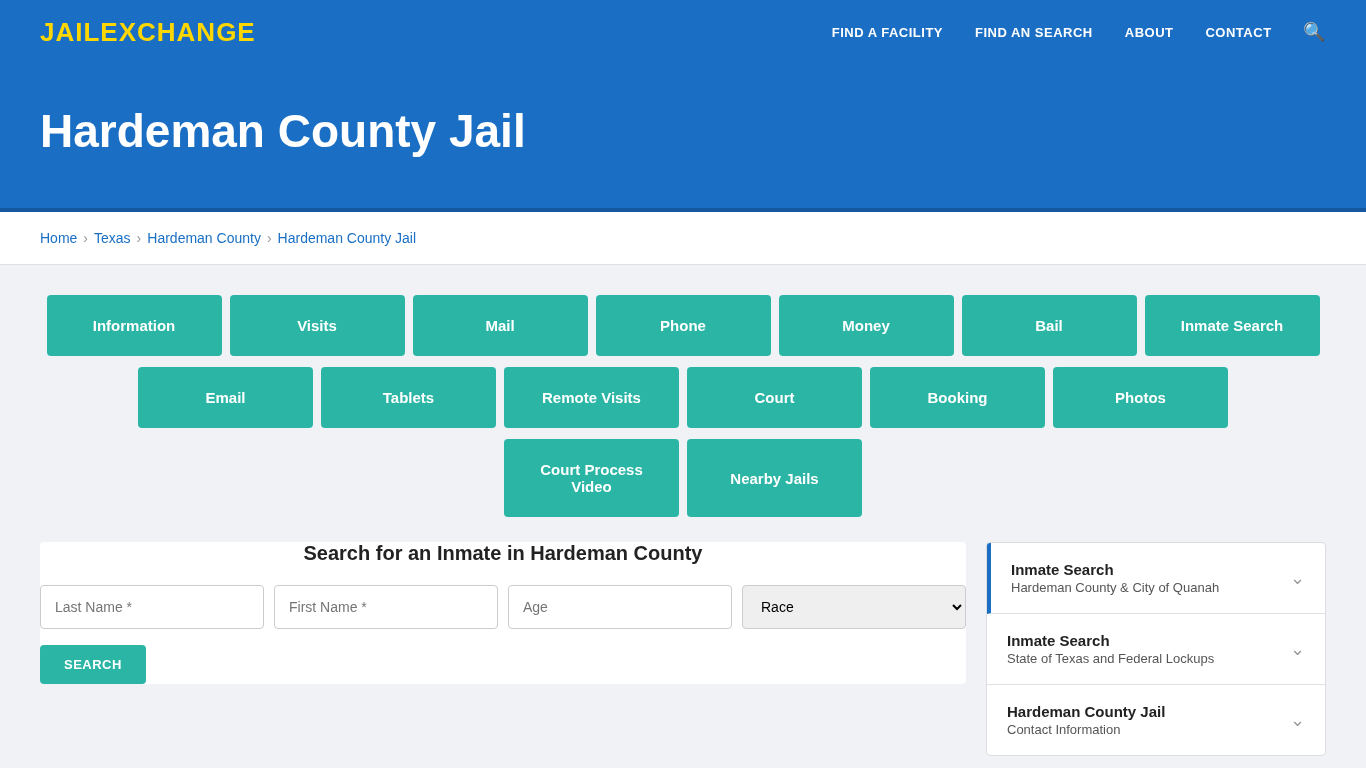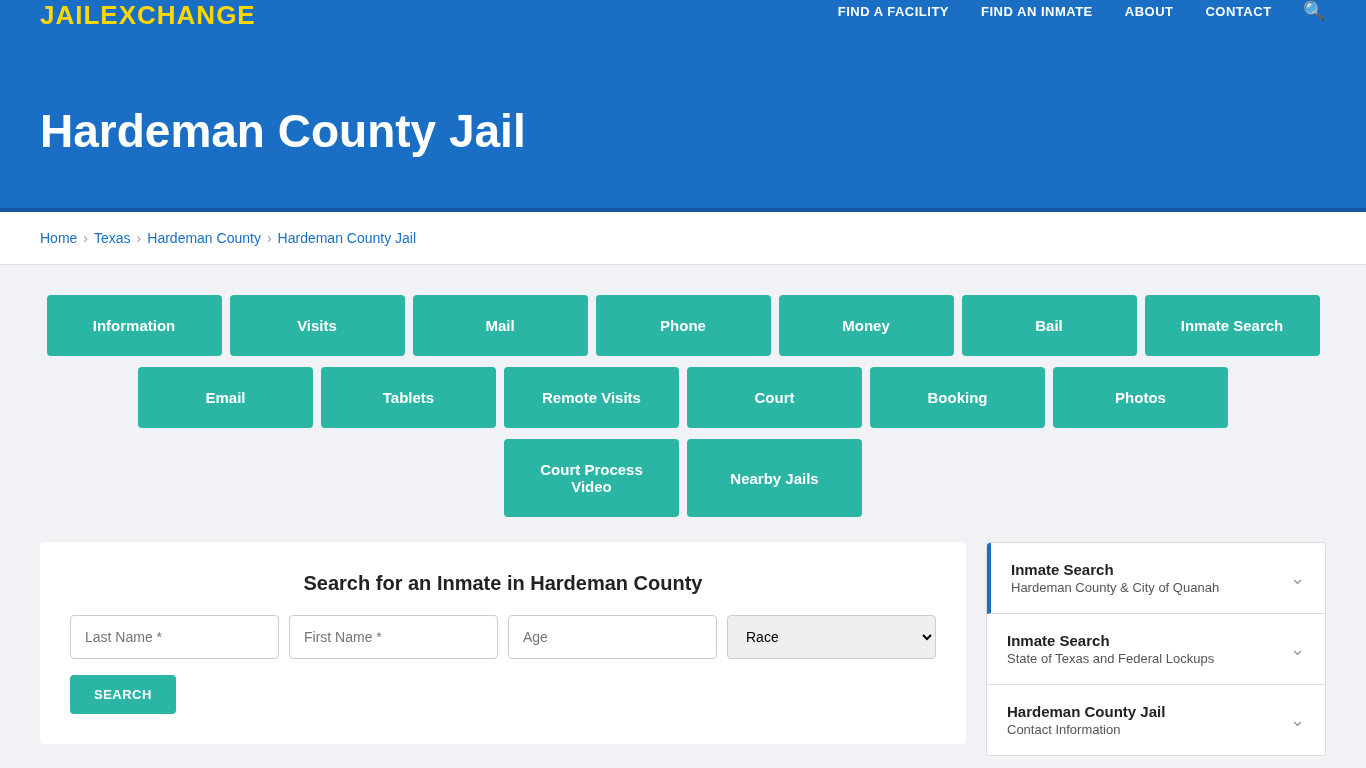--- a/index.html
+++ b/index.html
@@ -4,21 +4,21 @@
   <style>
     * { margin: 0; padding: 0; box-sizing: border-box; }
     body { font-family: Arial, sans-serif; background: #f0f2f5; color: #333; }
 
     
     .header {
       background: #1a6fc4;
       padding: 0 40px;
       height: 64px;
       display: flex;
-      align-items: flex-start;
+      align-items: center;
       justify-content: space-between;
     }
     .logo {
       font-size: 26px;
       font-weight: 900;
       color: #fff;
       letter-spacing: 1px;
     }
     .logo span { color: #ffd700; }
     .nav {
@@ -105,21 +105,20 @@
     .main-layout {
       display: flex;
       gap: 20px;
       align-items: flex-start;
     }
 
     
     .search-box {
       background: #fff;
       border-radius: 4px;
-      padding: 30px;
       flex: 1;
       min-width: 0;
     }
     .search-box h2 {
       text-align: center;
       font-size: 20px;
       font-weight: 700;
       margin-bottom: 20px;
       color: #222;
     }
@@ -192,21 +191,21 @@
   </style>
 </head>
 <body>
 
 <header class="header">
   <div class="logo">
     <span>JAIL</span><span style="color:#ffd700">EXCHANGE</span>
   </div>
   <nav class="nav">
     <a>FIND A FACILITY</a>
-    <a>FIND AN INMATE</a>
+    <a>FIND AN SEARCH</a>
     <a>ABOUT</a>
     <a>CONTACT</a>
     <span class="search-icon">🔍</span>
   </nav>
 </header>
 
 <div class="hero">
   <h1>Hardeman County Jail</h1>
 </div>
 

